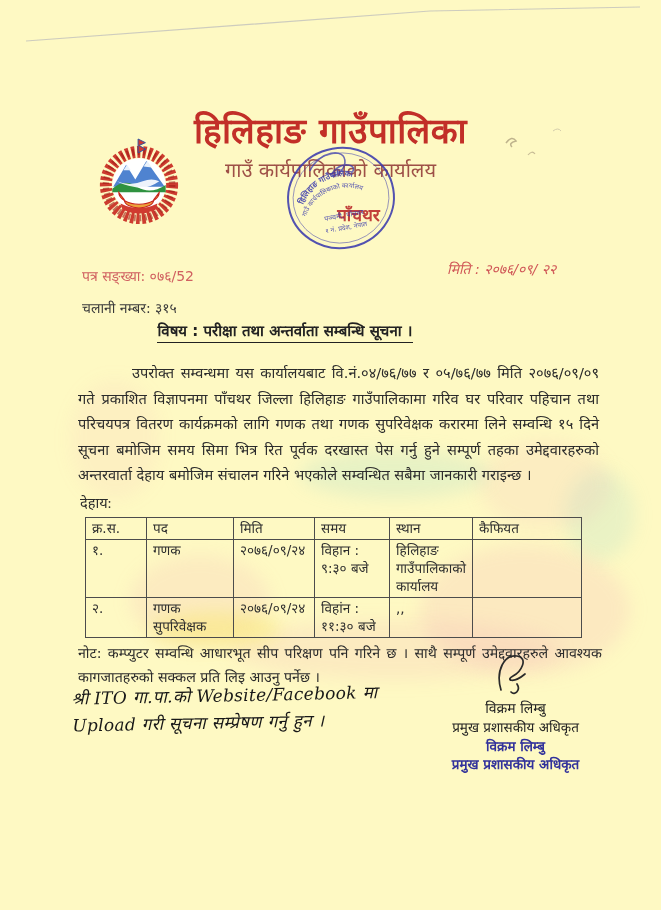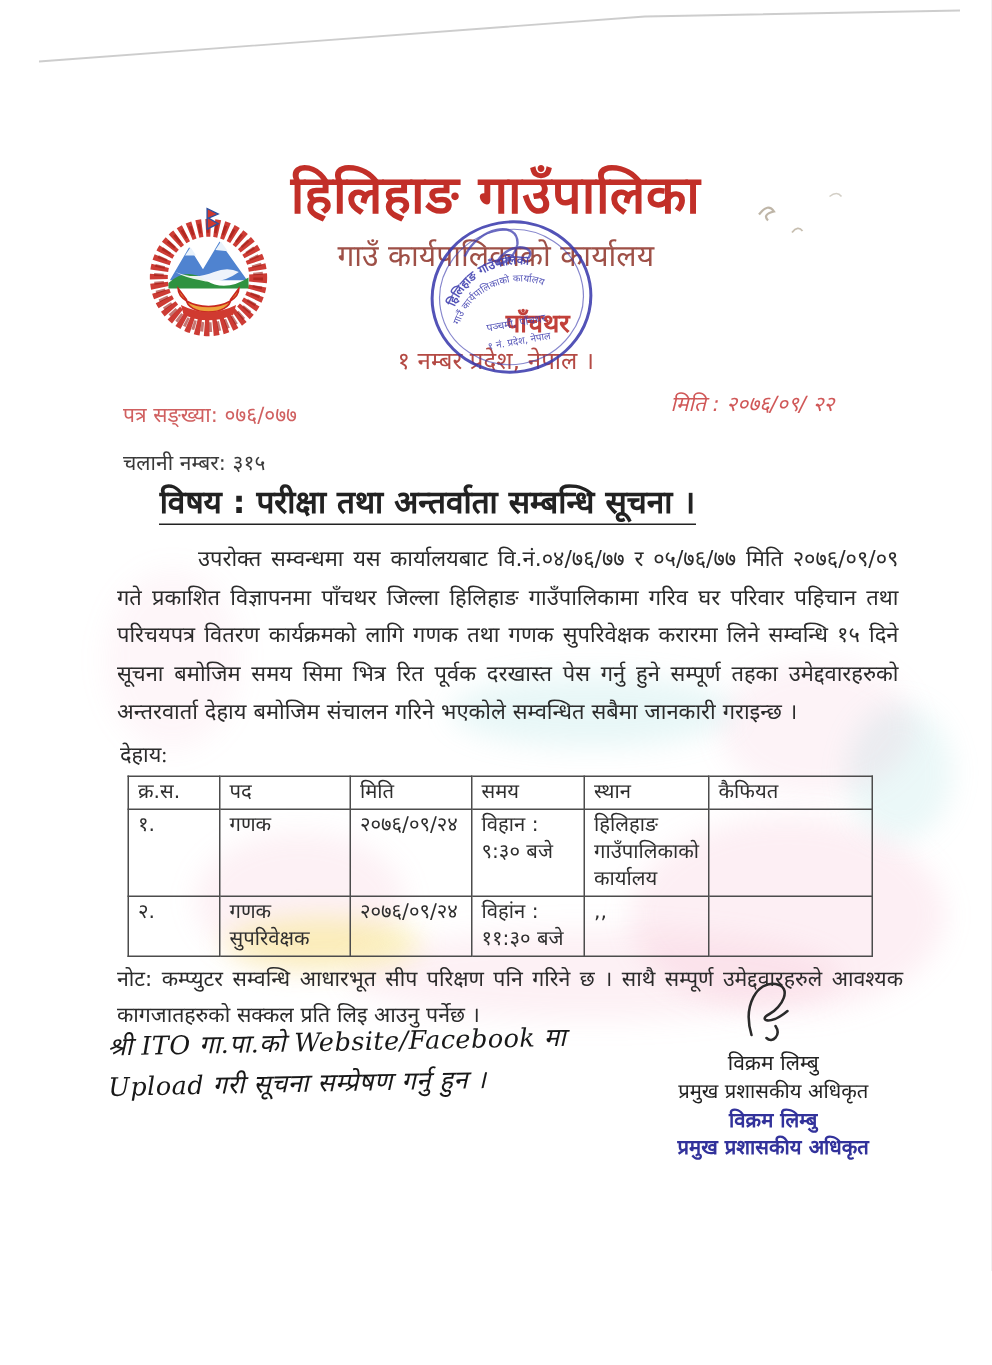--- a/index.html
+++ b/index.html
@@ -1,18 +1,18 @@
 <!DOCTYPE html>
 <html><head>
 <meta charset="utf-8">
 <style>
   html,body{margin:0;padding:0;background:#e8e8e8;}
   .page{
     position:relative;width:661px;height:910px;margin:0 auto;
-    background:#ffffff;overflow:hidden;
+    background:#fef9c3;overflow:hidden;
     font-family:"DejaVu Sans","Liberation Sans",sans-serif;
     color:#2b2b2b;
   }
   
   .wm{position:absolute;border-radius:50%;filter:blur(9px);pointer-events:none;}
   .wm-cyan1{left:300px;top:450px;width:190px;height:48px;background:rgba(110,205,205,0.16);}
   .wm-cyan2{left:565px;top:470px;width:70px;height:90px;background:rgba(110,205,205,0.14);}
   .wm-pink1{left:420px;top:545px;width:210px;height:130px;background:rgba(238,140,175,0.14);}
   .wm-pink2{left:130px;top:555px;width:140px;height:90px;background:rgba(238,140,175,0.12);}
   .wm-pink3{left:480px;top:440px;width:130px;height:90px;background:rgba(238,140,175,0.10);}
@@ -31,21 +31,21 @@
   .hq-stamp{position:absolute;left:281px;top:140px;transform:rotate(-10deg);opacity:0.88;}
   .pen-marks{position:absolute;left:498px;top:125px;opacity:0.55;}
 
   
   .letter-no{position:absolute;left:82px;top:266px;font-size:14px;color:#d06060;}
   .date-line{position:absolute;left:447px;top:259px;font-size:14px;color:#d05858;font-style:italic;}
   .chalani{position:absolute;left:82px;top:298px;font-size:14px;color:#3a3a3a;}
 
   
   .subject{position:absolute;left:0;top:320px;width:570px;text-align:center;
-    font-size:21px;font-weight:bold;color:#222;}
+    font-size:15px;font-weight:bold;color:#222;}
   .subject span{border-bottom:1.5px solid #222;padding-bottom:2px;}
 
   
   .body-par{position:absolute;left:78px;top:360px;width:521px;
     font-size:14.6px;line-height:25.5px;text-align:justify;color:#2b2b2b;text-indent:54px;}
   .dehaya{position:absolute;left:80px;top:492px;font-size:14.5px;color:#2b2b2b;font-family:Liberation Serif, serif;}
 
   
   .sched{position:absolute;left:85px;top:517px;border-collapse:collapse;
     font-size:13.5px;color:#2e2e2e;}
@@ -98,21 +98,20 @@
     <path d="M21,60 Q34,48 48,58 Q62,67 79,56 L79,64 L21,64 Z" fill="#2f9240"></path>
     <path d="M26,52 Q40,58 54,52 Q64,48 72,52 Q58,62 44,58 Q33,56 26,52 Z" fill="#ffffff" opacity="0.9"></path>
     <path d="M28,64 A22,13 0 0 0 72,64 L66,72 A16,9 0 0 1 34,72 Z" fill="#eda33a" stroke="#c8271f" stroke-width="1.2"></path>
     <path d="M30,76 Q50,86 70,76 L68,83 Q50,91 32,83 Z" fill="#d03a30"></path>
   </svg>
 
   <div class="header">
     <div class="title">हिलिहाङ गाउँपालिका</div>
     <div class="subtitle">गाउँ कार्यपालिकाको कार्यालय</div>
     <div class="district">पाँचथर</div>
-    <div class="province">१ नम्बर प्रदेश, नेपाल ।</div>
   </div>
 
   <svg class="hq-stamp" width="120" height="116" viewBox="0 0 120 116">
     <defs>
       <path id="arcTop" d="M18,66 A44,42 0 0 1 102,66"></path>
       <path id="arcMid" d="M20,76 A42,40 0 0 1 100,76"></path>
       <path id="arcBot" d="M24,70 A38,36 0 0 0 96,70"></path>
     </defs>
     <ellipse cx="60" cy="58" rx="53" ry="50" fill="none" stroke="#3c3cae" stroke-width="2"></ellipse>
     <ellipse cx="60" cy="58" rx="48" ry="45" fill="none" stroke="#3c3cae" stroke-width="0.8" opacity="0.7"></ellipse>
@@ -126,21 +125,21 @@
     <text x="60" y="78" font-size="7" fill="#3c3cae" text-anchor="middle">पञ्चमी, पाँचथर</text>
     <text x="60" y="90" font-size="6.5" fill="#3c3cae" text-anchor="middle">१ नं. प्रदेश, नेपाल</text>
   </svg>
 
   <svg class="pen-marks" width="70" height="50">
     <path d="M8,18 q6,-8 10,-2 q-8,2 -4,6" fill="none" stroke="#8a7a60" stroke-width="1.5"></path>
     <path d="M30,30 q4,-5 7,-1" fill="none" stroke="#9a8a70" stroke-width="1.2"></path>
     <path d="M55,6 q5,-4 8,0" fill="none" stroke="#b0a898" stroke-width="1"></path>
   </svg>
 
-  <div class="letter-no">पत्र सङ्ख्या: ०७६/०७७</div>
+  <div class="letter-no">पत्र सङ्ख्या: ०७६/52</div>
   <div class="date-line">मिति : २०७६/०९/ २२</div>
   <div class="chalani">चलानी नम्बर: ३१५</div>
 
   <div class="subject">
     <span>विषय : परीक्षा तथा अन्तर्वाता सम्बन्धि सूचना ।</span>
   </div>
 
   <div class="body-par">उपरोक्त सम्वन्धमा यस कार्यालयबाट वि.नं.०४/७६/७७ र ०५/७६/७७ मिति २०७६/०९/०९ गते प्रकाशित विज्ञापनमा पाँचथर जिल्ला हिलिहाङ गाउँपालिकामा गरिव घर परिवार पहिचान तथा परिचयपत्र वितरण कार्यक्रमको लागि गणक तथा गणक सुपरिवेक्षक करारमा लिने सम्वन्धि १५ दिने सूचना बमोजिम समय सिमा भित्र रित पूर्वक दरखास्त पेस गर्नु हुने सम्पूर्ण तहका उमेद्दवारहरुको अन्तरवार्ता देहाय बमोजिम संचालन गरिने भएकोले सम्वन्धित सबैमा जानकारी गराइन्छ ।</div>
   <div class="dehaya">देहाय:</div>
 

